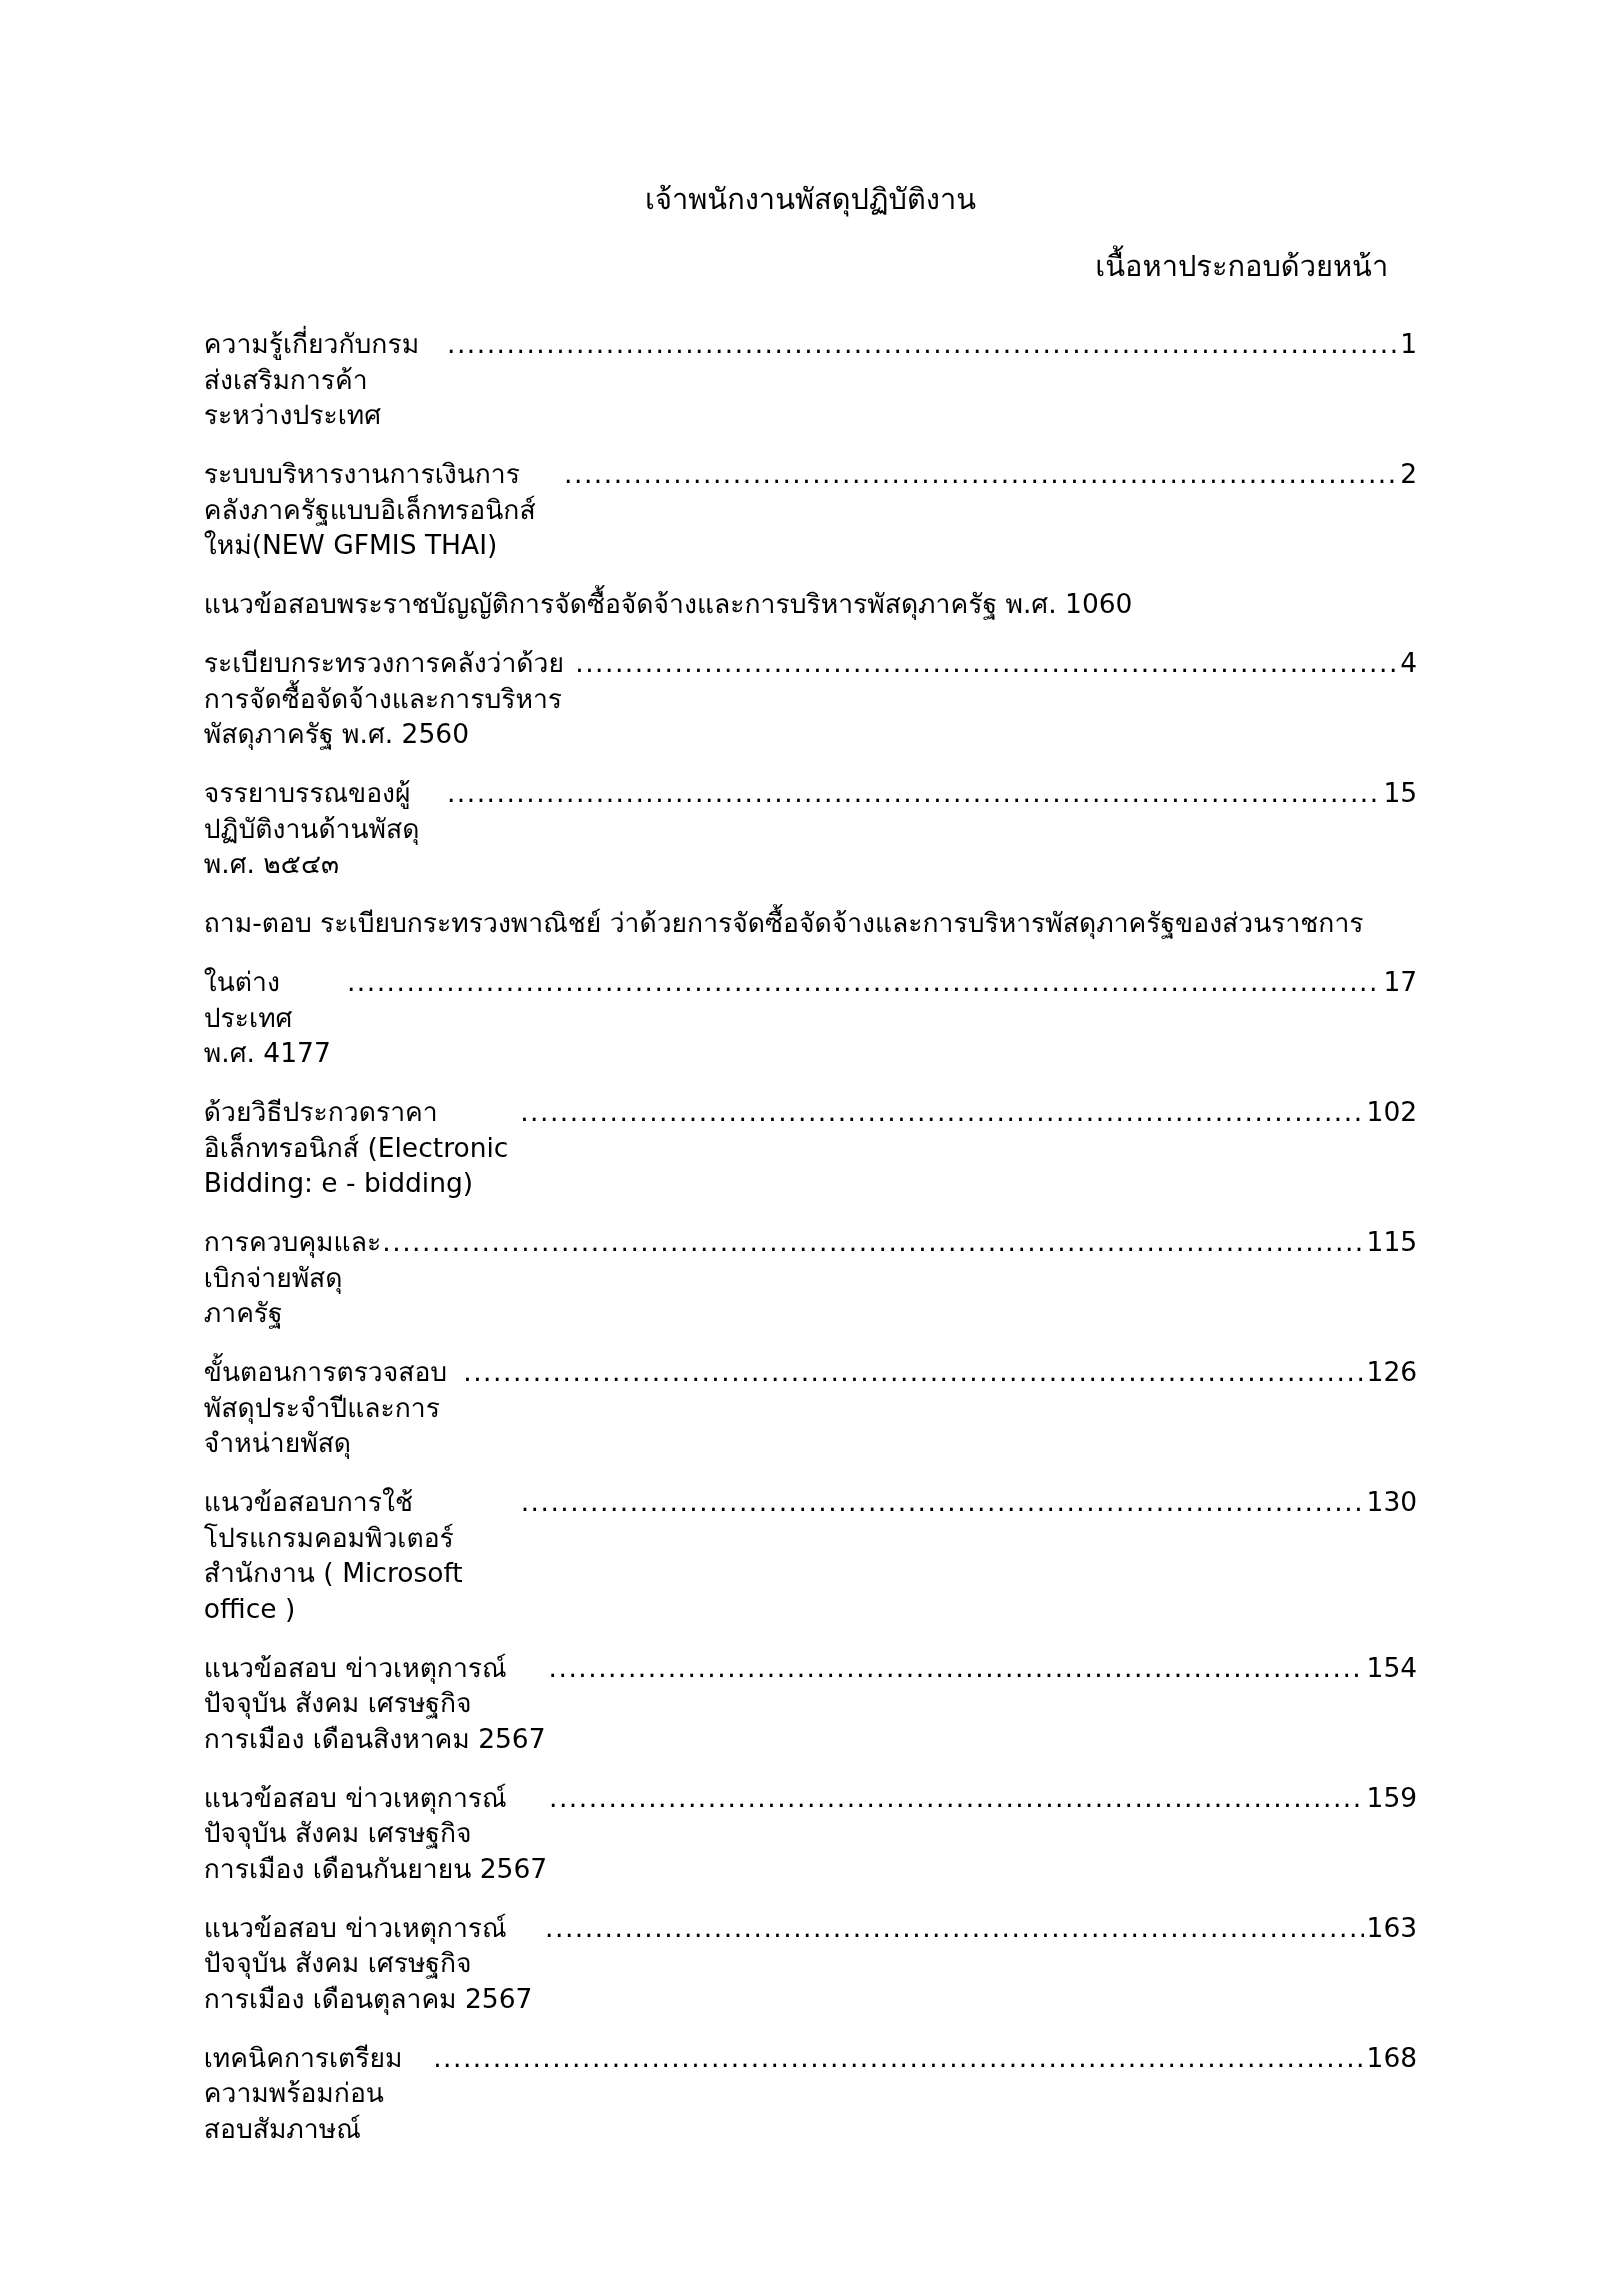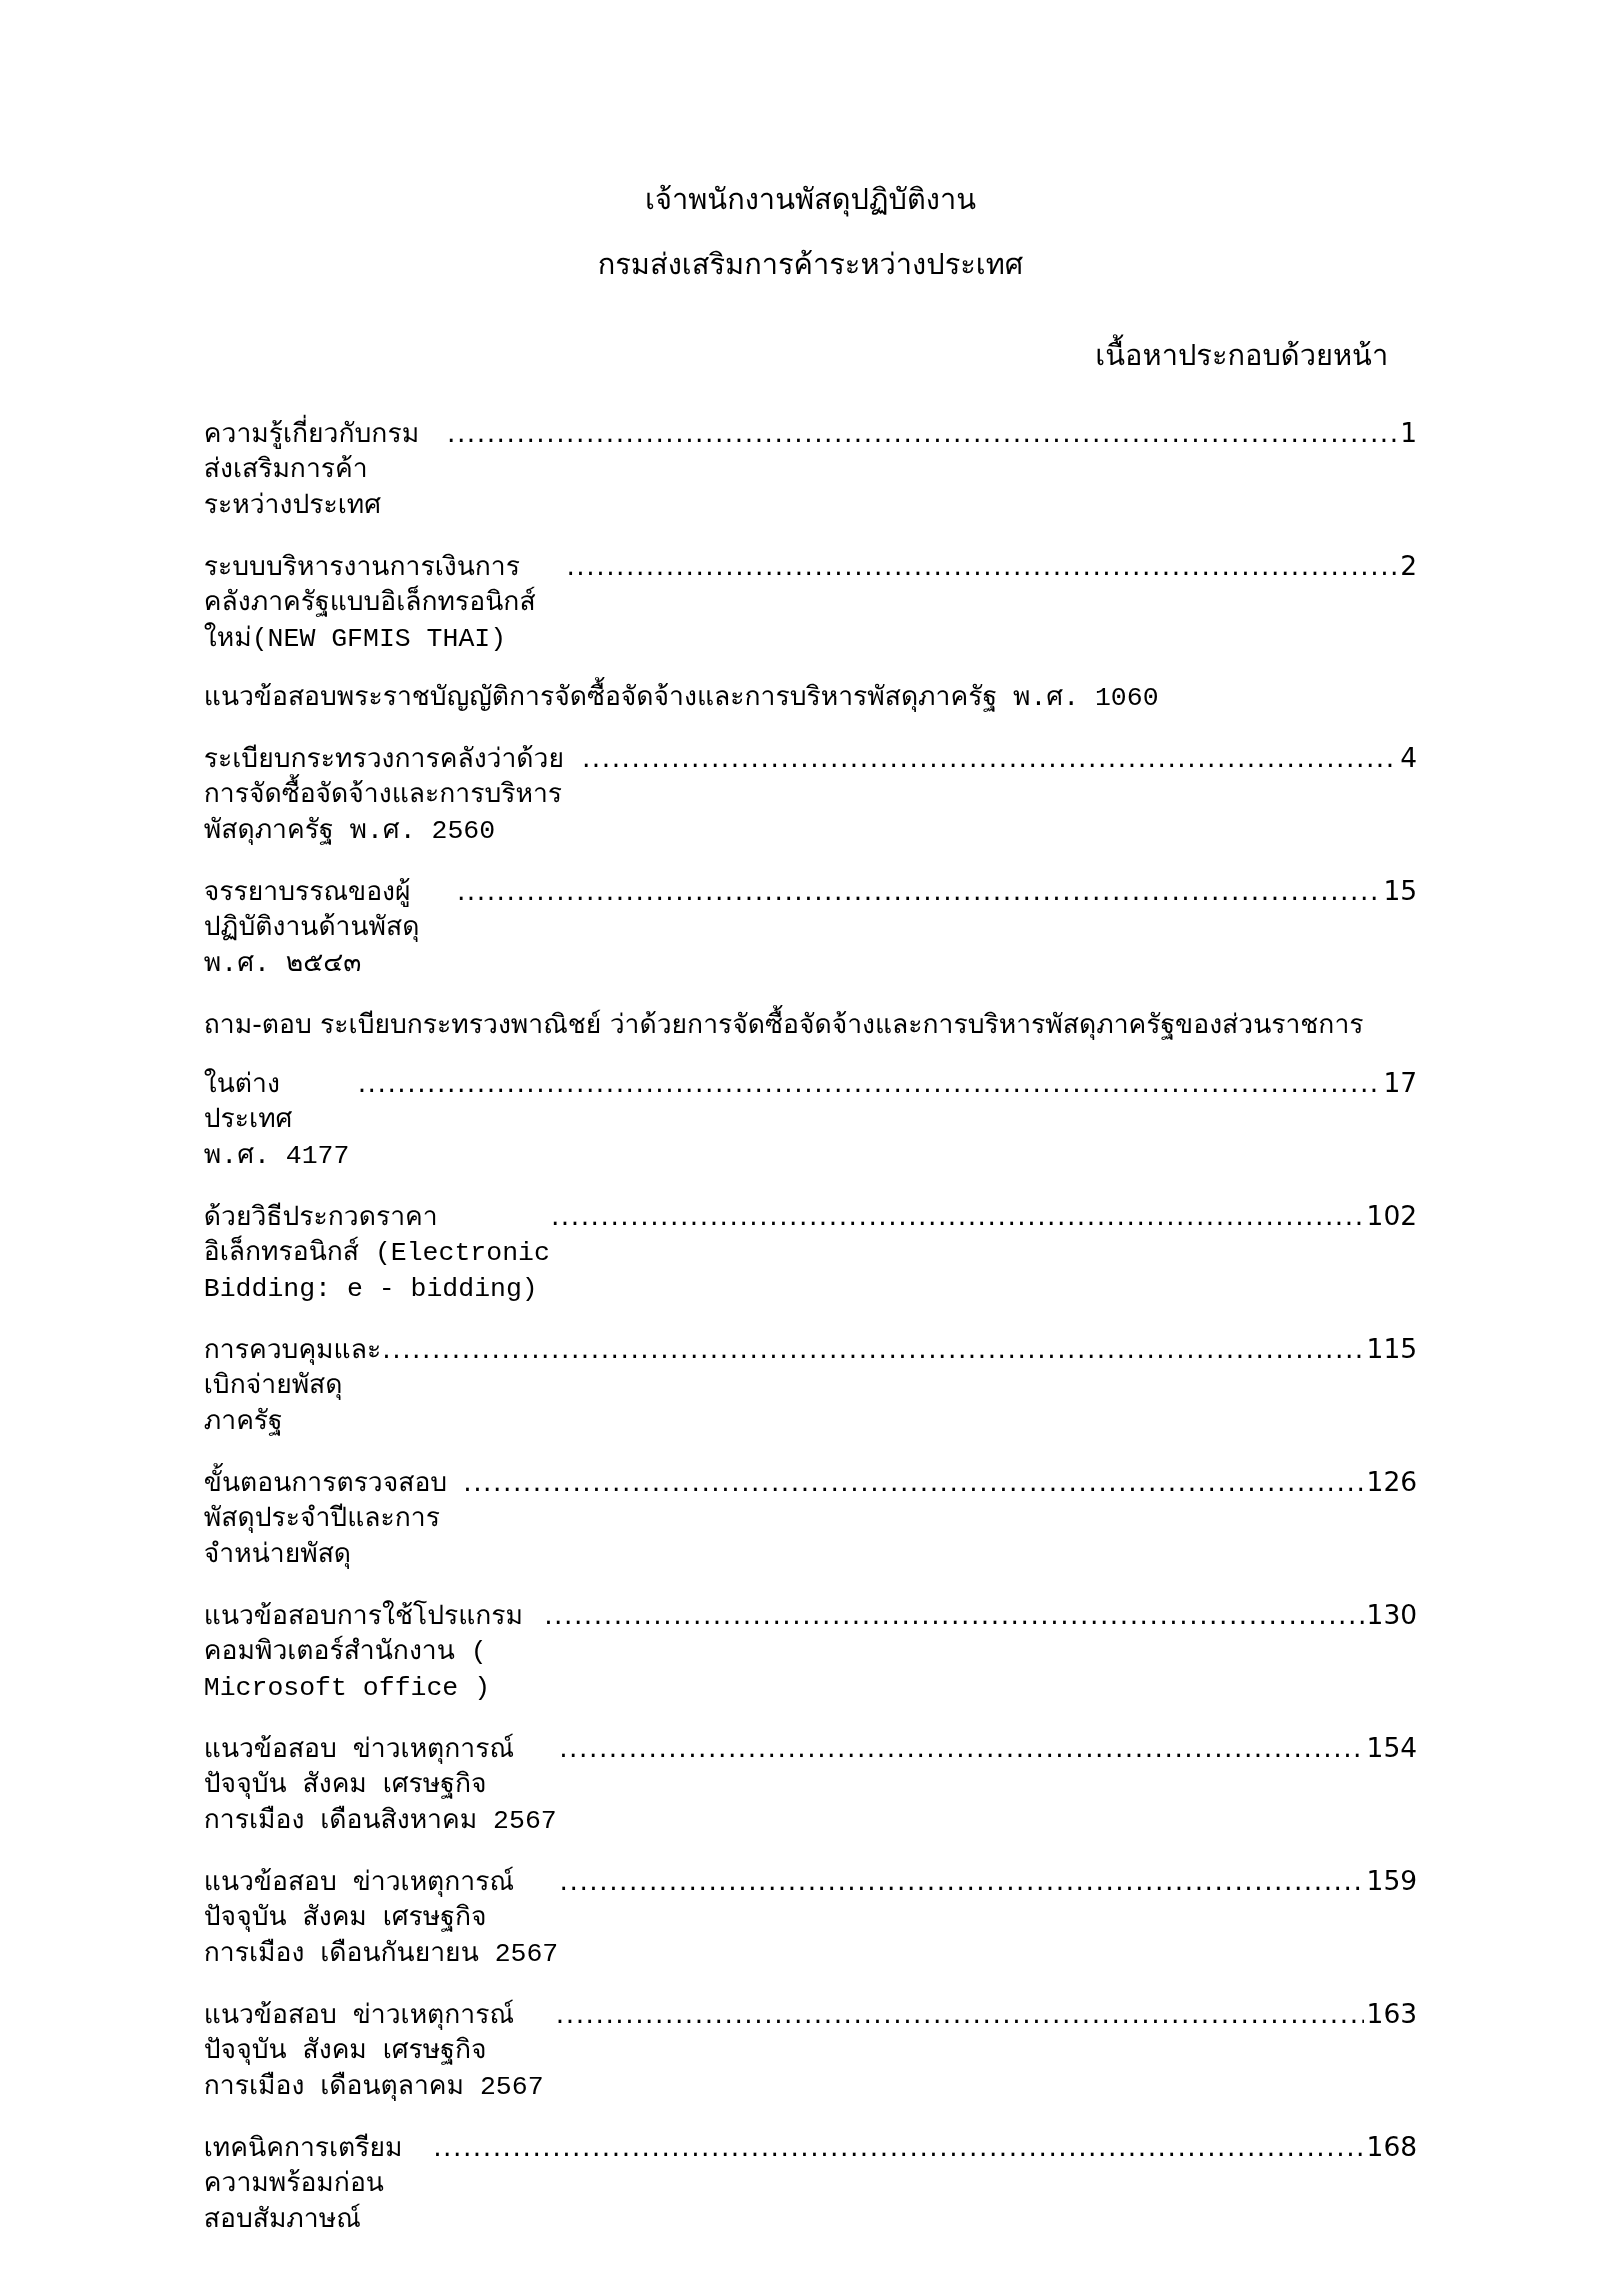--- a/index.html
+++ b/index.html
@@ -62,21 +62,20 @@
     padding-right: 7.8px;
   }
   
   .row {
     display: flex;
     align-items: baseline;
     width: 100%;
   }
   .row .title {
     white-space: pre-wrap;
-    font-family: Liberation Mono, monospace;
   }
   .row .leader {
     flex: 1 1 auto;
     overflow: hidden;
     white-space: nowrap;
     margin: 0 1px;
     letter-spacing: 1.5px;
     font-size: 26.5px;
     color: #000;
     min-width: 9.8px;
@@ -92,21 +91,20 @@
   }
   .toc-item.multiline { margin-bottom: 23.5px; }
   .toc-item.multiline .line-plain { margin-bottom: 23.5px; }
 </style>
 </head>
 <body>
 
 <div class="page">
 
   <div class="doc-title">เจ้าพนักงานพัสดุปฏิบัติงาน</div>
-  <div class="doc-subtitle">กรมส่งเสริมการค้าระหว่างประเทศ</div>
 
   <div class="toc-header">
     <span class="label-left">เนื้อหาประกอบด้วย</span>
     <span class="label-right">หน้า</span>
   </div>
 
   <ul class="toc-list" id="toc-list">
       <li class="toc-item">
         <div class="row">
           <span class="title">ความรู้เกี่ยวกับกรมส่งเสริมการค้าระหว่างประเทศ</span>

